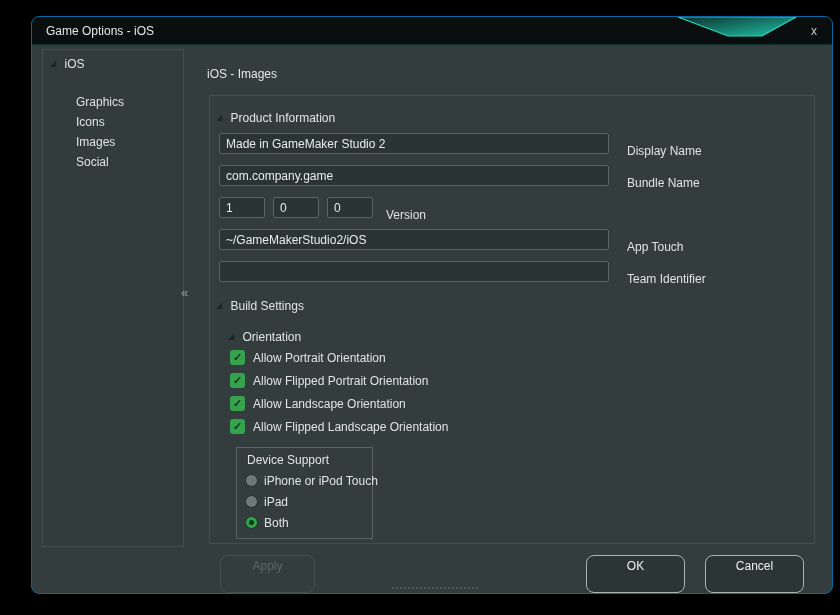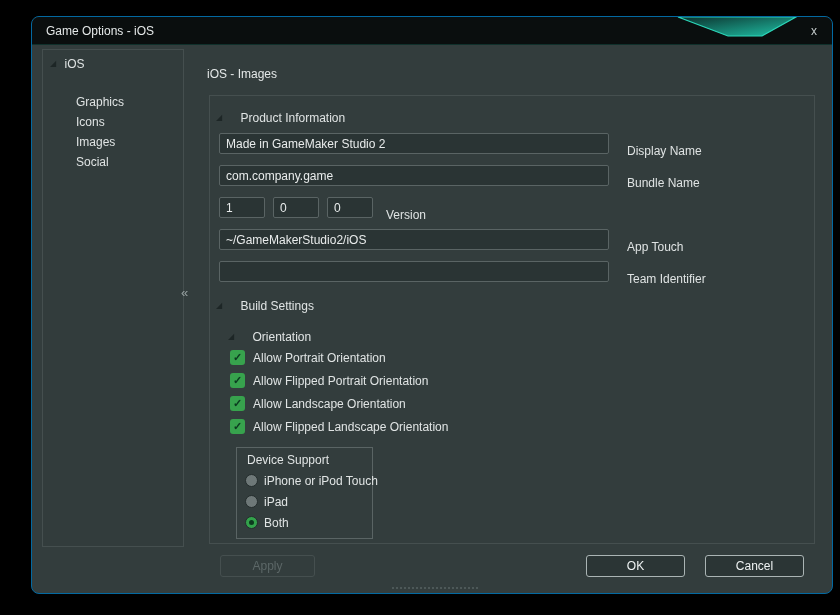--- a/index.html
+++ b/index.html
@@ -36,42 +36,42 @@
   .tree-item.selected{background:#5d6767;color:#ffffff;}
 
   .collapse-handle{position:absolute;left:149px;top:268px;font-size:13px;color:#97a1a1;}
 
   .content-header{position:absolute;left:175px;top:50px;font-size:12px;color:#e4e8e8;}
   .content-box{
     position:absolute;left:177px;top:78px;width:606px;height:449px;
     border:1px solid #454f4f;box-sizing:border-box;
   }
   .sect-header{position:absolute;font-size:12px;color:#e0e4e4;white-space:nowrap;}
-  .sect-header .lbl{margin-left:15px;}
+  .sect-header .lbl{margin-left:5px;}
 
   .field{
     position:absolute;height:21px;background:#2a3434;border:1px solid #5a6464;border-radius:2px;
     color:#e9ecec;font-family:"Liberation Sans",sans-serif;font-size:12px;padding:0 6px;
     box-sizing:border-box;outline:none;
   }
   .rlabel{position:absolute;font-size:12px;color:#dfe3e3;white-space:nowrap;margin-top:7px;}
 
   .checkbox{position:absolute;left:20px;width:15px;height:15px;border-radius:3px;background:#37a24d;text-align:center;}
   .checkbox .check{font-size:11px;font-weight:bold;color:#0b3a20;line-height:15px;display:block;}
   .cb-label{position:absolute;left:43px;font-size:12px;color:#e0e4e4;white-space:nowrap;}
 
   .group{position:absolute;left:26px;top:351px;width:137px;height:92px;border:1px solid #5a6464;box-sizing:border-box;}
   .group-title{position:absolute;left:10px;top:5px;font-size:12px;color:#e0e4e4;white-space:nowrap;}
   .radio{position:absolute;left:8px;width:13px;height:13px;border-radius:50%;background:#6e7878;border:1px solid #242d2d;box-sizing:border-box;}
   .radio.selected{background:#33a24b;}
   .radio.selected::after{content:"";position:absolute;left:3px;top:3px;width:5px;height:5px;border-radius:50%;background:#0d3a1f;}
   .radio-label{position:absolute;left:27px;font-size:12px;color:#e0e4e4;white-space:nowrap;}
 
   .btn{
-    position:absolute;height:22px;border-radius:3px;font-size:12px;text-align:center;
+    position:absolute;height:38px;border-radius:8px;font-size:12px;text-align:center;
     line-height:20px;box-sizing:border-box;cursor:default;
   }
   .btn.primary{background:#2b3535;border:1px solid #aab4b4;color:#eef2f2;width:99px;}
   .btn.disabled{background:transparent;border:1px solid #454f4f;color:#5c6767;width:95px;}
 
   .gripper{position:absolute;left:360px;top:570px;width:86px;border-top:2px dotted #4d5858;}
 </style>
 </head>
 <body>
 

